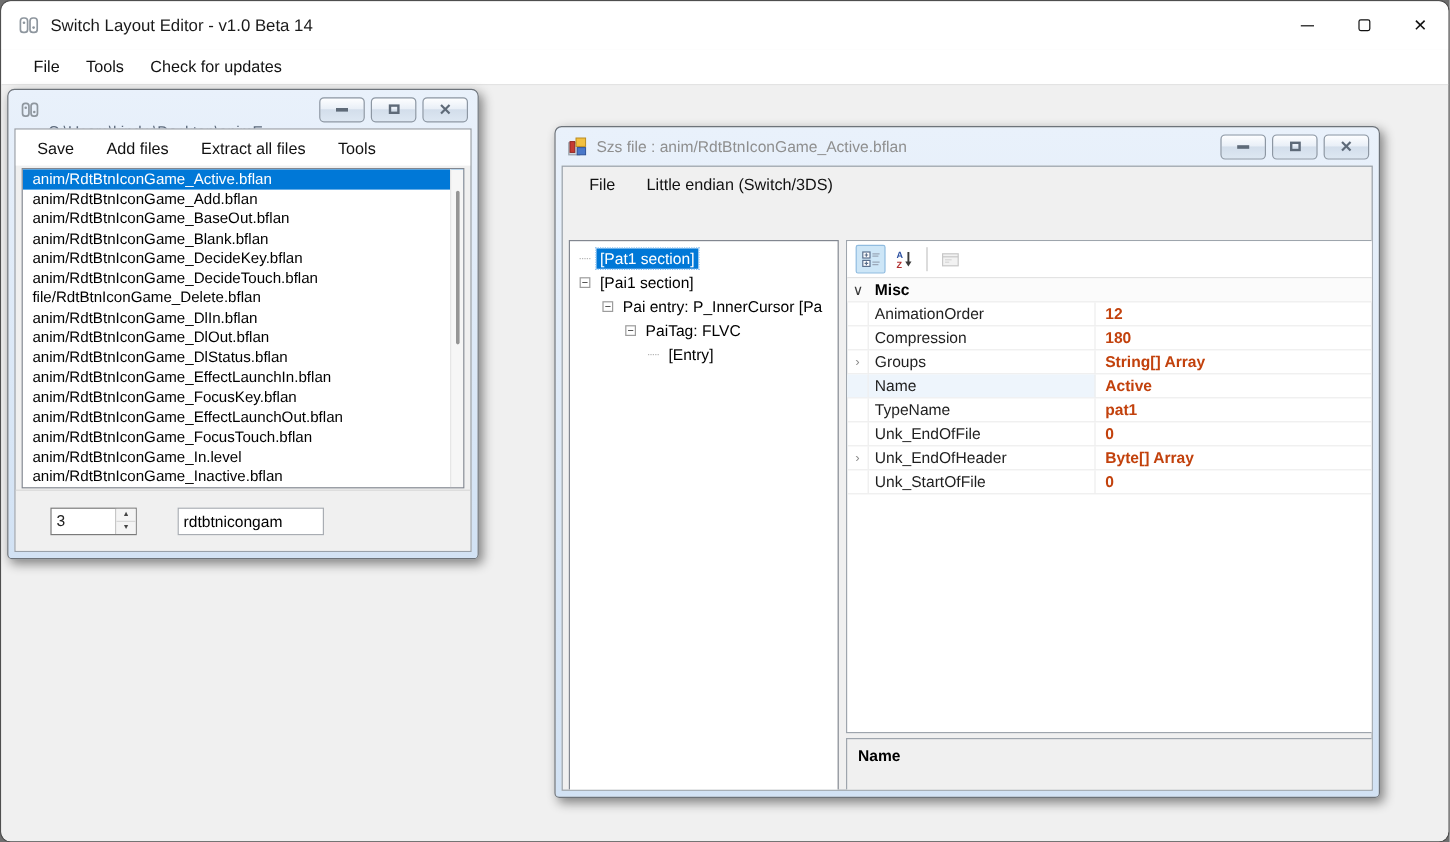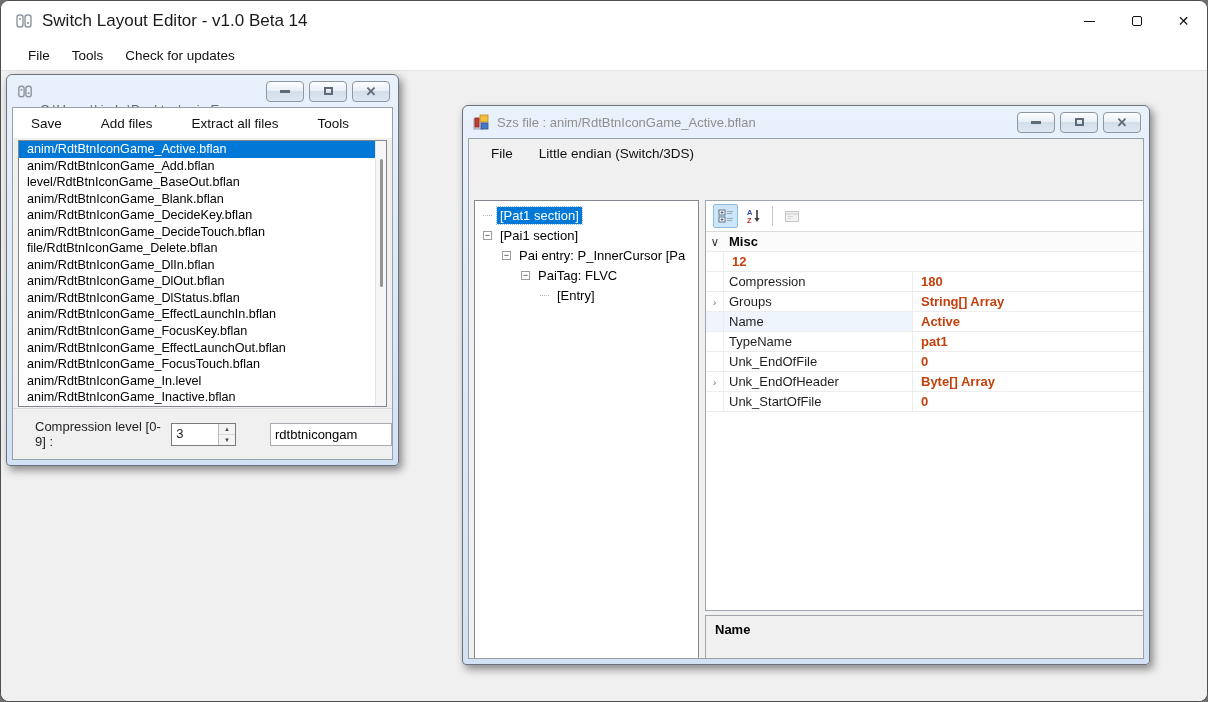--- a/index.html
+++ b/index.html
@@ -2,21 +2,21 @@
 <html><head>
 <meta charset="utf-8">
 <style>
   html,body{margin:0;padding:0;}
   body{width:1208px;height:702px;background:#6e6e6e;font-family:"Liberation Sans",sans-serif;overflow:hidden;position:relative;}
   *{box-sizing:border-box;}
 
   
   .main-window{position:absolute;inset:0;background:#f0f0f0;border:1px solid #4e4e4e;border-radius:9px;overflow:hidden;}
   .titlebar{height:40px;background:#ffffff;display:flex;align-items:center;padding-left:14px;}
-  .titlebar .app-title{font-size:17px;color:#1a1a1a;margin-left:9px;}
+  .titlebar .app-title{font-size:14px;color:#1a1a1a;margin-left:9px;}
   .caption-buttons{margin-left:auto;display:flex;height:100%;}
   .cap-btn{width:47px;height:100%;display:flex;align-items:center;justify-content:center;color:#111;}
   .min-glyph{display:block;width:11px;height:1px;background:#111;}
   .max-glyph{display:block;width:10px;height:10px;border:1px solid #111;border-radius:2px;}
   .close-glyph{font-size:14px;line-height:1;font-weight:400;}
   .menubar{height:29px;background:#ffffff;display:flex;align-items:center;padding-left:16px;font-size:13.5px;color:#111;}
   .menubar .menu-item{padding:4px 11px;}
   .mdi{position:absolute;top:69px;left:0;right:0;bottom:0;background:#f0f0f0;border-top:1px solid #e3e3e3;}
 
   
@@ -26,21 +26,21 @@
   .left-title-color{color:#5d6a7c;margin-top:36px;}
   .right-title-color{color:#8f8f8f;}
   .child-capbtns{margin-left:auto;display:flex;gap:5px;}
   .ccap{width:38px;height:21px;border:1px solid #8d97a3;border-radius:4px;background:linear-gradient(#fdfeff,#e9eff7 45%,#d3deeb 50%,#dde7f2);display:flex;align-items:center;justify-content:center;color:#5e6a78;}
   .ccap .bar{width:10px;height:3px;background:#5e6a78;}
   .ccap .box{width:9px;height:8px;border:2px solid #5e6a78;}
   .ccap .x{font-size:13px;font-weight:bold;line-height:1;}
   .child-client{background:#f0f0f0;border:1px solid #98a0a9;height:calc(100% - 32px);position:relative;overflow:hidden;}
 
   
-  .lw-toolbar{height:30px;background:#fff;display:flex;align-items:center;padding-left:18px;gap:12px;font-size:13.5px;color:#111;}
+  .lw-toolbar{height:30px;background:#fff;display:flex;align-items:center;padding-left:18px;gap:0;font-size:13.5px;color:#111;}
   .lw-toolbar .tb-item{padding:4px 13px 4px 0;margin-right:14px;}
   .filelist{position:absolute;left:5px;right:5px;top:32px;height:267px;background:#fff;border:1px solid #828790;overflow:hidden;}
   .file-row{height:16.55px;line-height:16.55px;font-size:12.6px;color:#000;padding-left:8px;white-space:nowrap;}
   .file-row.selected{background:#0078d7;color:#fff;}
   .fl-scroll{position:absolute;top:0;right:0;width:11px;bottom:0;background:#f6f6f6;border-left:1px solid #e6e6e6;}
   .fl-thumb{position:absolute;left:4px;width:3px;top:18px;height:128px;background:#959595;border-radius:2px;}
   .lw-bottom{position:absolute;left:0;right:0;bottom:0;height:51px;background:#f0f0f0;border-top:1px solid #d9d9d9;display:flex;align-items:center;padding-left:22px;font-size:13px;color:#222;}
   .numud{width:72px;height:23px;background:#fff;border:1px solid #7a7a7a;margin-left:7px;display:flex;}
   .numud .val{flex:1;font-size:13px;padding:2px 0 0 4px;}
   .numud .spin{width:17px;border-left:1px solid #b8b8b8;display:flex;flex-direction:column;}
@@ -136,41 +136,40 @@
         <div class="lw-toolbar">
           <span class="tb-item">Save</span>
           <span class="tb-item">Add files</span>
           <span class="tb-item">Extract all files</span>
           <span class="tb-item">Tools</span>
         </div>
         <div class="filelist">
           <div id="file-rows">
               <div class="file-row selected">anim/RdtBtnIconGame_Active.bflan</div>
               <div class="file-row">anim/RdtBtnIconGame_Add.bflan</div>
-              <div class="file-row">level/RdtBtnIconGame_BaseOut.bflan</div>
+              <div class="file-row">anim/RdtBtnIconGame_BaseOut.bflan</div>
               <div class="file-row">anim/RdtBtnIconGame_Blank.bflan</div>
               <div class="file-row">anim/RdtBtnIconGame_DecideKey.bflan</div>
               <div class="file-row">anim/RdtBtnIconGame_DecideTouch.bflan</div>
               <div class="file-row">file/RdtBtnIconGame_Delete.bflan</div>
               <div class="file-row">anim/RdtBtnIconGame_DlIn.bflan</div>
               <div class="file-row">anim/RdtBtnIconGame_DlOut.bflan</div>
               <div class="file-row">anim/RdtBtnIconGame_DlStatus.bflan</div>
               <div class="file-row">anim/RdtBtnIconGame_EffectLaunchIn.bflan</div>
               <div class="file-row">anim/RdtBtnIconGame_FocusKey.bflan</div>
               <div class="file-row">anim/RdtBtnIconGame_EffectLaunchOut.bflan</div>
               <div class="file-row">anim/RdtBtnIconGame_FocusTouch.bflan</div>
               <div class="file-row">anim/RdtBtnIconGame_In.level</div>
               <div class="file-row">anim/RdtBtnIconGame_Inactive.bflan</div>
             </div>
           <div class="fl-scroll">
             <div class="fl-thumb"></div>
           </div>
         </div>
         <div class="lw-bottom">
-          <span>Compression level [0-9] :</span>
           <div class="numud">
             <span class="val">3</span>
             <span class="spin">
               <span>▲</span>
               <span>▼</span>
             </span>
           </div>
           <input class="name-input" value="rdtbtnicongam" style="">
         </div>
       </div>
@@ -264,20 +263,21 @@
             </div>
           </div>
           <div class="pg-rows">
             <div class="pg-row category">
               <span class="pg-margin" style="font-size:12px;color:#3a3a3a;border-right:none;">∨</span>
               <span class="cat-label">Misc</span>
             </div>
             <div id="prop-rows">
                 <div class="pg-row">
                   <span class="pg-margin"></span>
+                  <span class="pg-name">AnimationOrder</span>
                   <span class="pg-value">12</span>
                 </div>
                 <div class="pg-row">
                   <span class="pg-margin"></span>
                   <span class="pg-name">Compression</span>
                   <span class="pg-value">180</span>
                 </div>
                 <div class="pg-row">
                   <span class="pg-margin">›</span>
                   <span class="pg-name">Groups</span>

